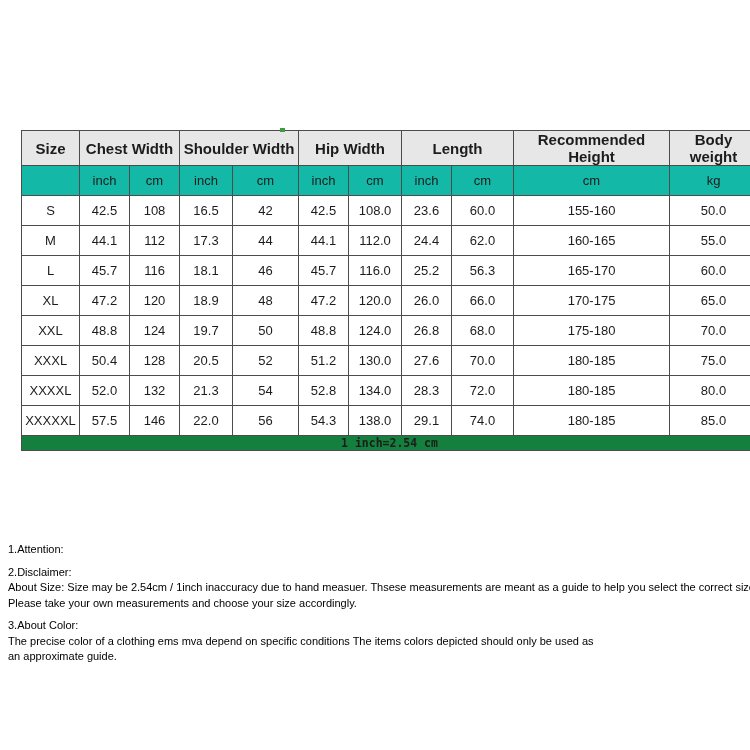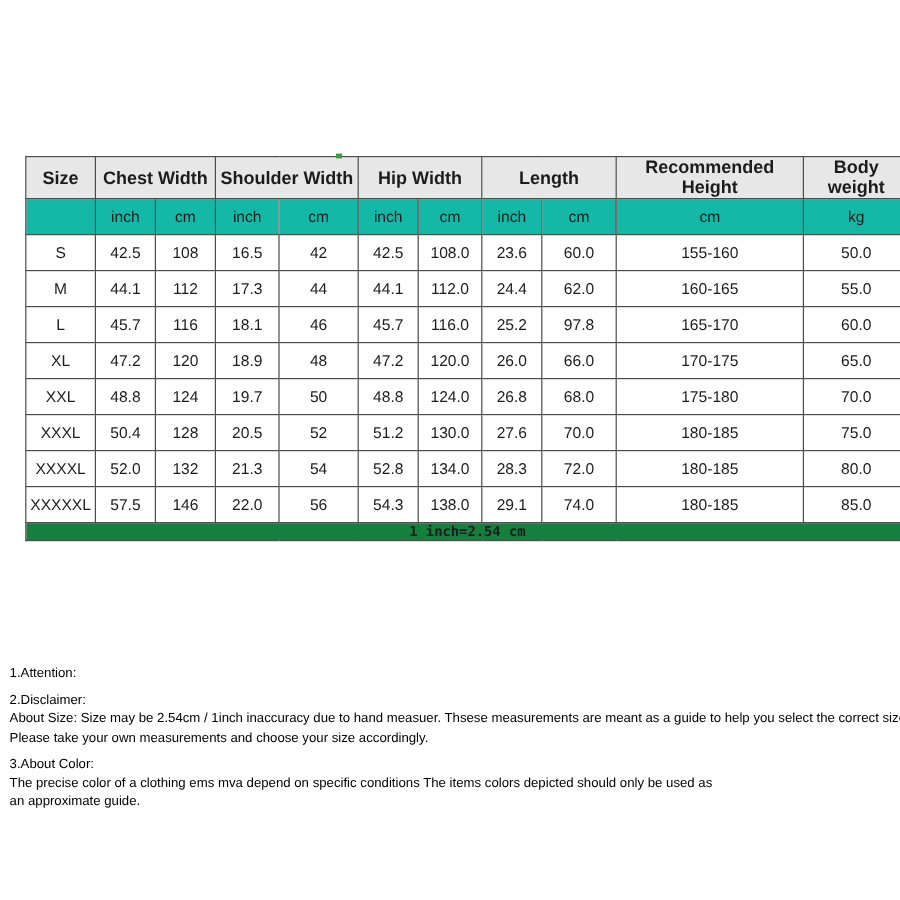--- a/index.html
+++ b/index.html
@@ -72,21 +72,20 @@
     background: #3f9b3f;
   }
 
   
   .notes {
     position: absolute;
     left: 8px;
     top: 542px;
     width: 740px;
     color: #000000;
-    margin-top: 12px;
   }
   .note {
     margin-bottom: 7px;
   }
   .note-title,
   .note-line {
     font-size: 11px;
     line-height: 15.5px;
     white-space: nowrap;
   }
@@ -161,21 +160,21 @@
       </tr>
       <tr>
         <td>L</td>
         <td>45.7</td>
         <td>116</td>
         <td>18.1</td>
         <td>46</td>
         <td>45.7</td>
         <td>116.0</td>
         <td>25.2</td>
-        <td>97.8</td>
+        <td>56.3</td>
         <td>165-170</td>
         <td>60.0</td>
       </tr>
       <tr>
         <td>XL</td>
         <td>47.2</td>
         <td>120</td>
         <td>18.9</td>
         <td>48</td>
         <td>47.2</td>

